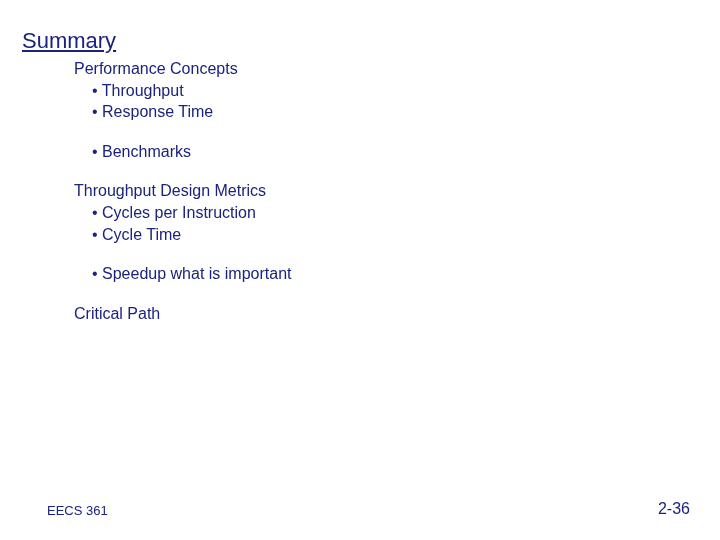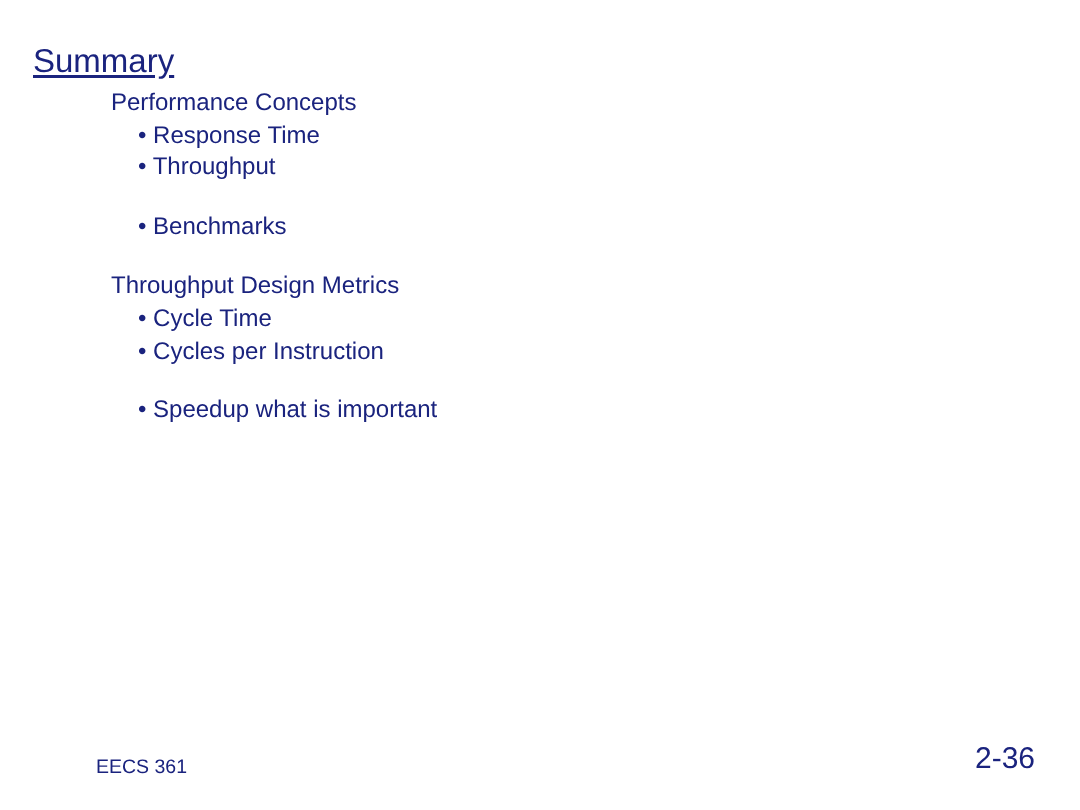--- a/index.html
+++ b/index.html
@@ -44,61 +44,64 @@
     font-weight: normal;
   }
   .bullet {
     padding-left: 18px;
   }
   .bullet::before {
     content: "• ";
   }
   .footer-left {
     position: absolute;
-    left: 64px;
+    left: 47px;
     bottom: 22px;
     font-size: 13px;
     color: #1a237e;
   }
   .footer-right {
     position: absolute;
     right: 30px;
     bottom: 22px;
-    font-size: 20px;
+    font-size: 16px;
     color: #1a237e;
   }
 </style>
 </head>
 <body>
 
 <div class="slide">
 
   <div class="title">Summary</div>
 
   <div class="content">
 
     <div class="section">
       <div class="section-head">Performance Concepts</div>
+      <div class="bullet">Throughput</div>
       <div class="bullet">Response Time</div>
-      <div class="bullet">Throughput</div>
     </div>
 
     <div class="section">
       <div class="bullet">Benchmarks</div>
     </div>
 
     <div class="section">
       <div class="section-head">Throughput Design Metrics</div>
+      <div class="bullet">Cycles per Instruction</div>
       <div class="bullet">Cycle Time</div>
-      <div class="bullet">Cycles per Instruction</div>
     </div>
 
     <div class="section">
       <div class="bullet">Speedup what is important</div>
     </div>
 
+    <div class="section">
+      <div class="section-head">Critical Path</div>
+    </div>
 
   </div>
 
   <div class="footer-left">EECS 361</div>
   <div class="footer-right">2-36</div>
 
 </div>
 
 </body></html>

